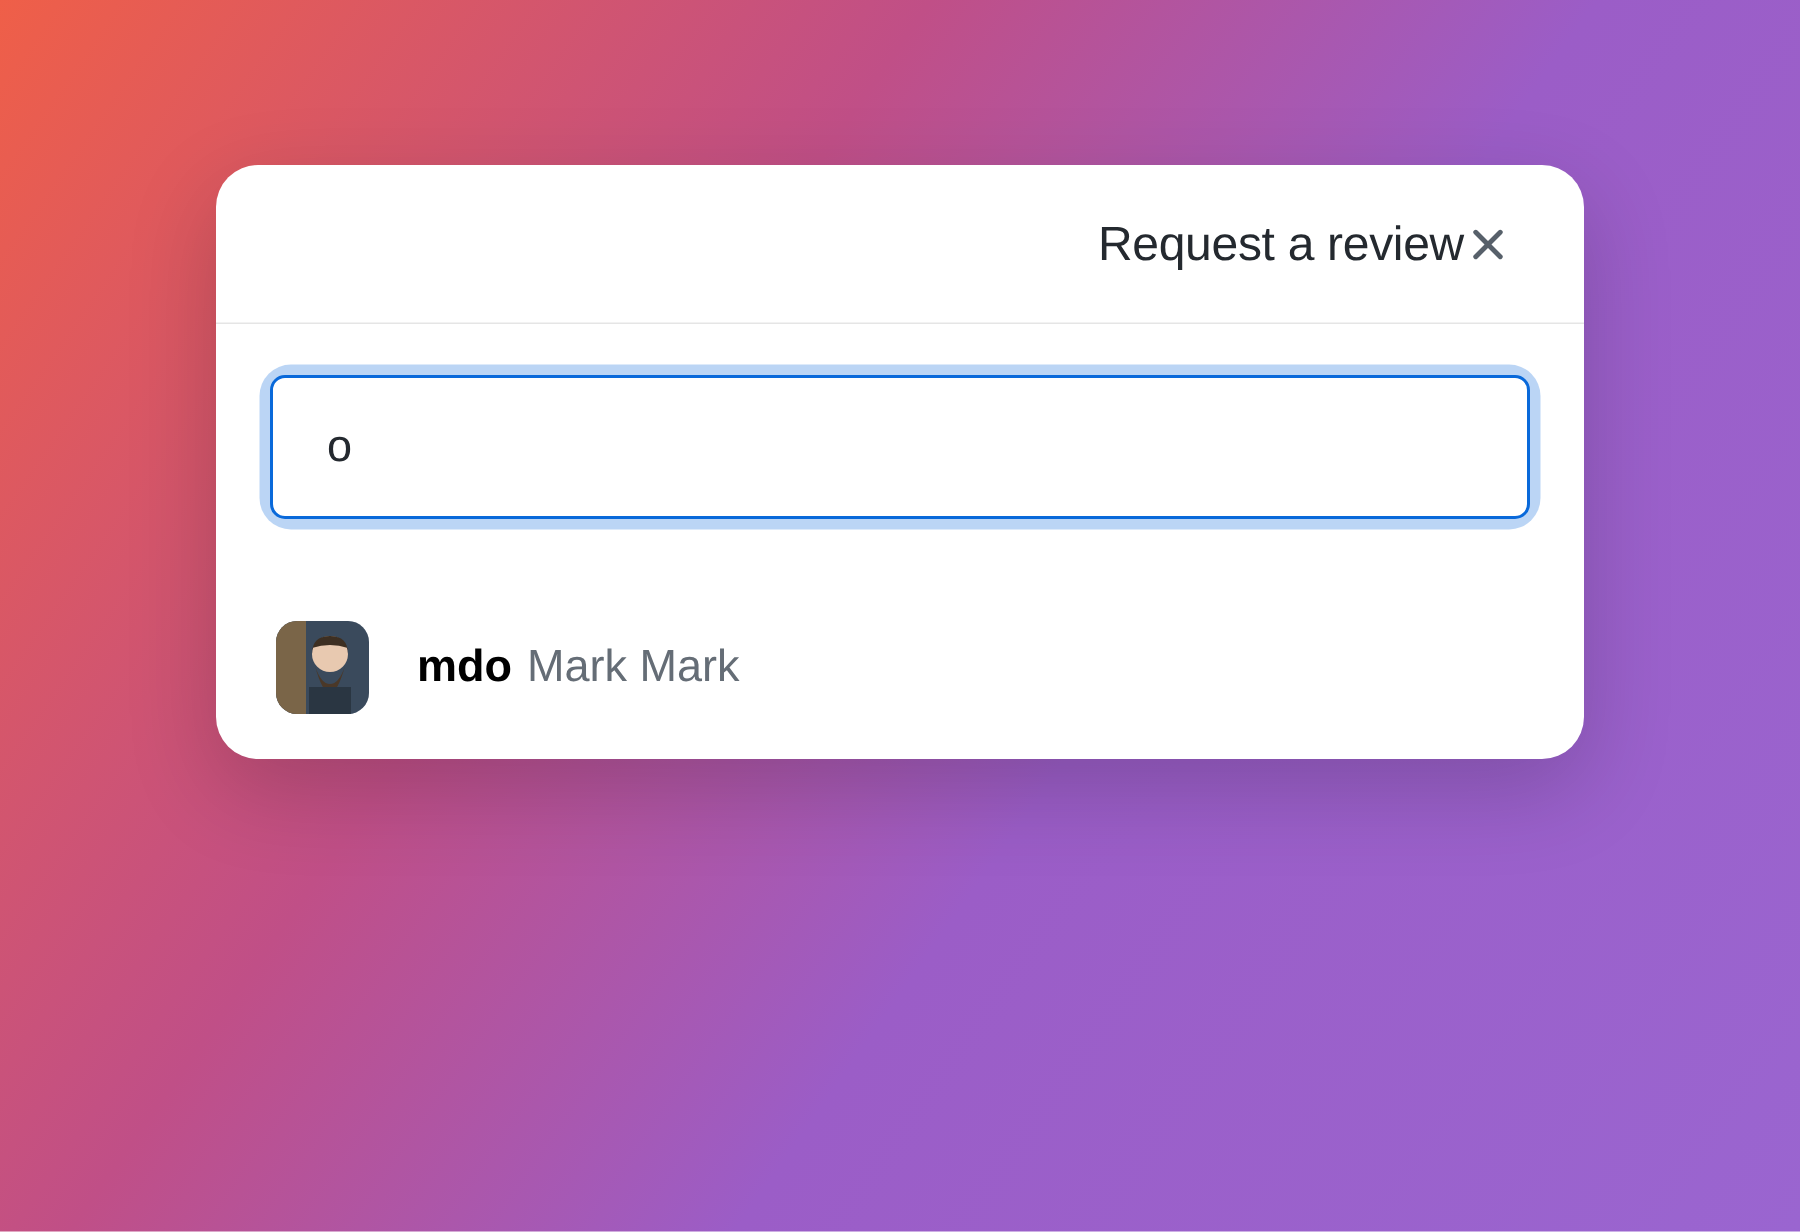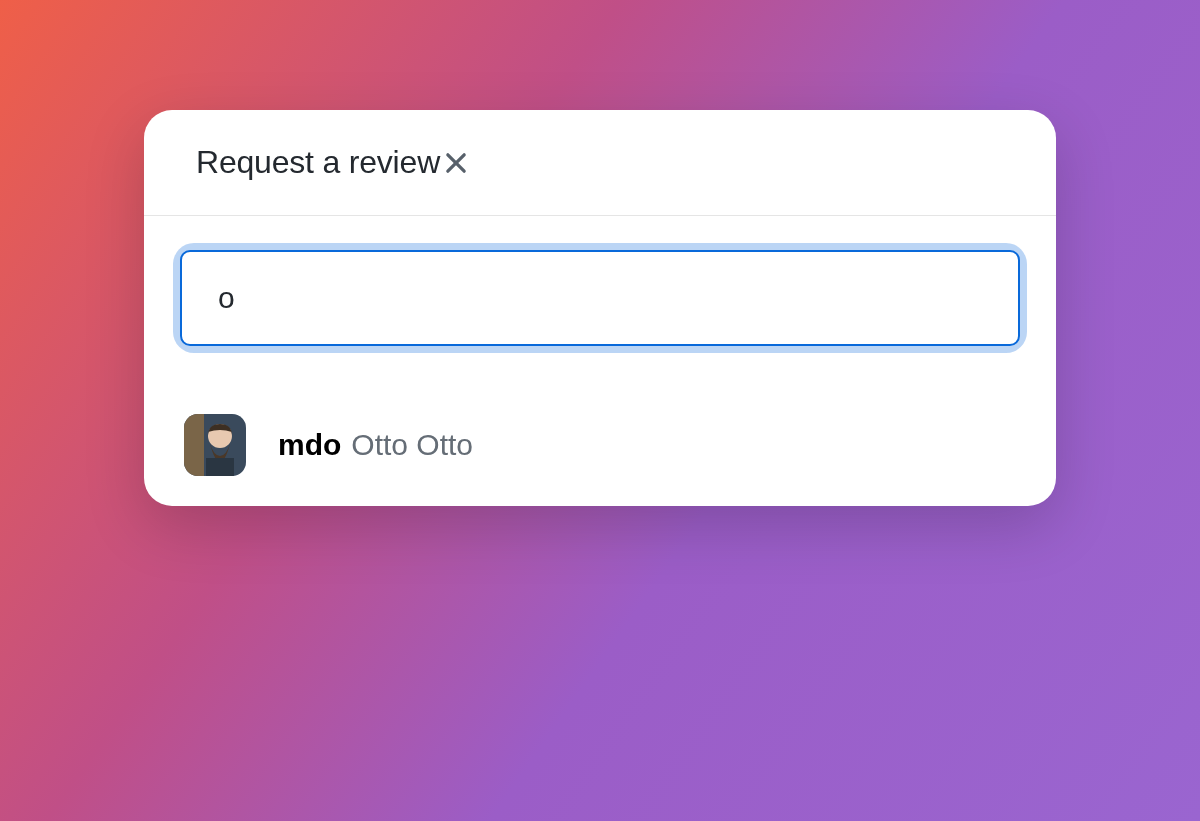--- a/index.html
+++ b/index.html
@@ -24,21 +24,21 @@
       width: 912px;
       background: #ffffff;
       border-radius: 28px;
       box-shadow: 0 20px 60px rgba(0,0,0,0.18);
       overflow: hidden;
     }
 
     .dialog-header {
       display: flex;
       align-items: center;
-      justify-content: flex-start;
+      justify-content: flex-end;
       padding: 34px 48px 34px 52px;
       border-bottom: 1px solid #e5e5e5;
     }
 
     .dialog-title {
       font-size: 32px;
       font-weight: 400;
       color: #24292f;
       letter-spacing: -0.2px;
     }
@@ -165,18 +165,18 @@
           <rect width="62" height="62" fill="#3a4a5c"></rect>
           <rect x="0" y="0" width="20" height="62" fill="#7a6548"></rect>
           <circle cx="36" cy="22" r="12" fill="#e8c9b0"></circle>
           <path d="M24 22 Q24 10 36 10 Q48 10 48 22 L48 18 Q36 14 24 18 Z" fill="#3d2f22"></path>
           <path d="M26 30 Q31 48 36 48 Q41 48 46 30 Q42 42 36 42 Q30 42 26 30 Z" fill="#4a3828"></path>
           <rect x="22" y="44" width="28" height="18" fill="#2a3642"></rect>
         </svg>
       </div>
       <div class="result-text">
         <span class="username">mdo</span>
-        <span class="fullname">Otto Otto</span>
+        <span class="fullname">Mark Mark</span>
       </div>
     </div>
 
   </div>
 </div>
 
 </body></html>

